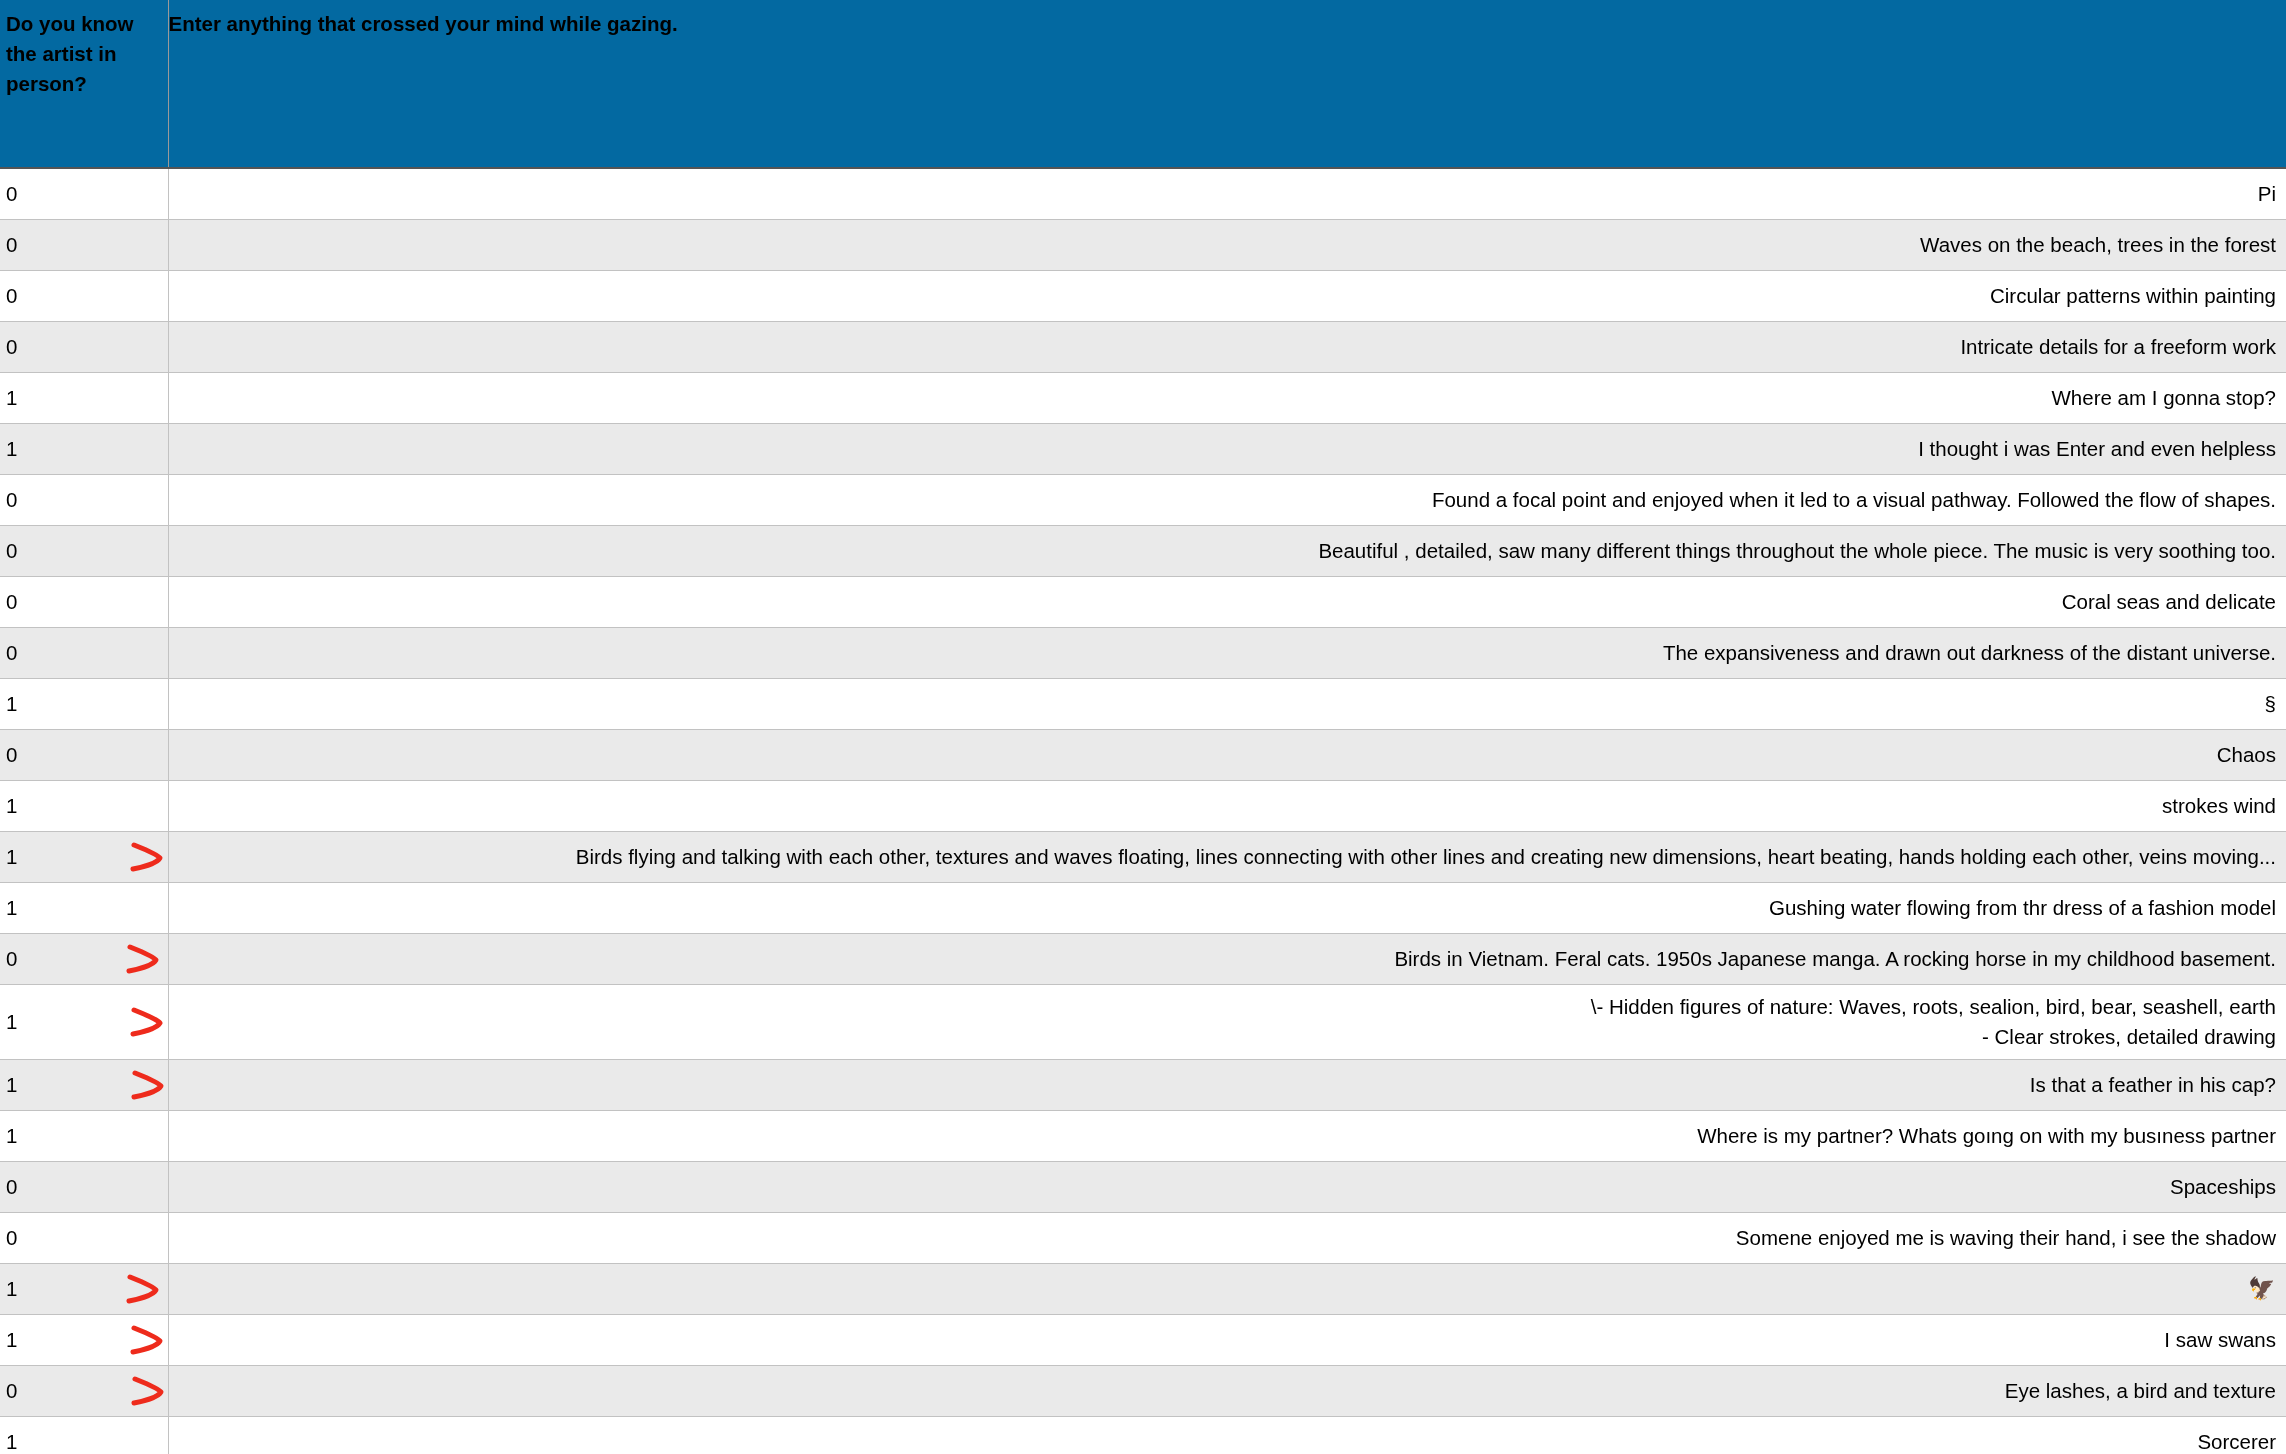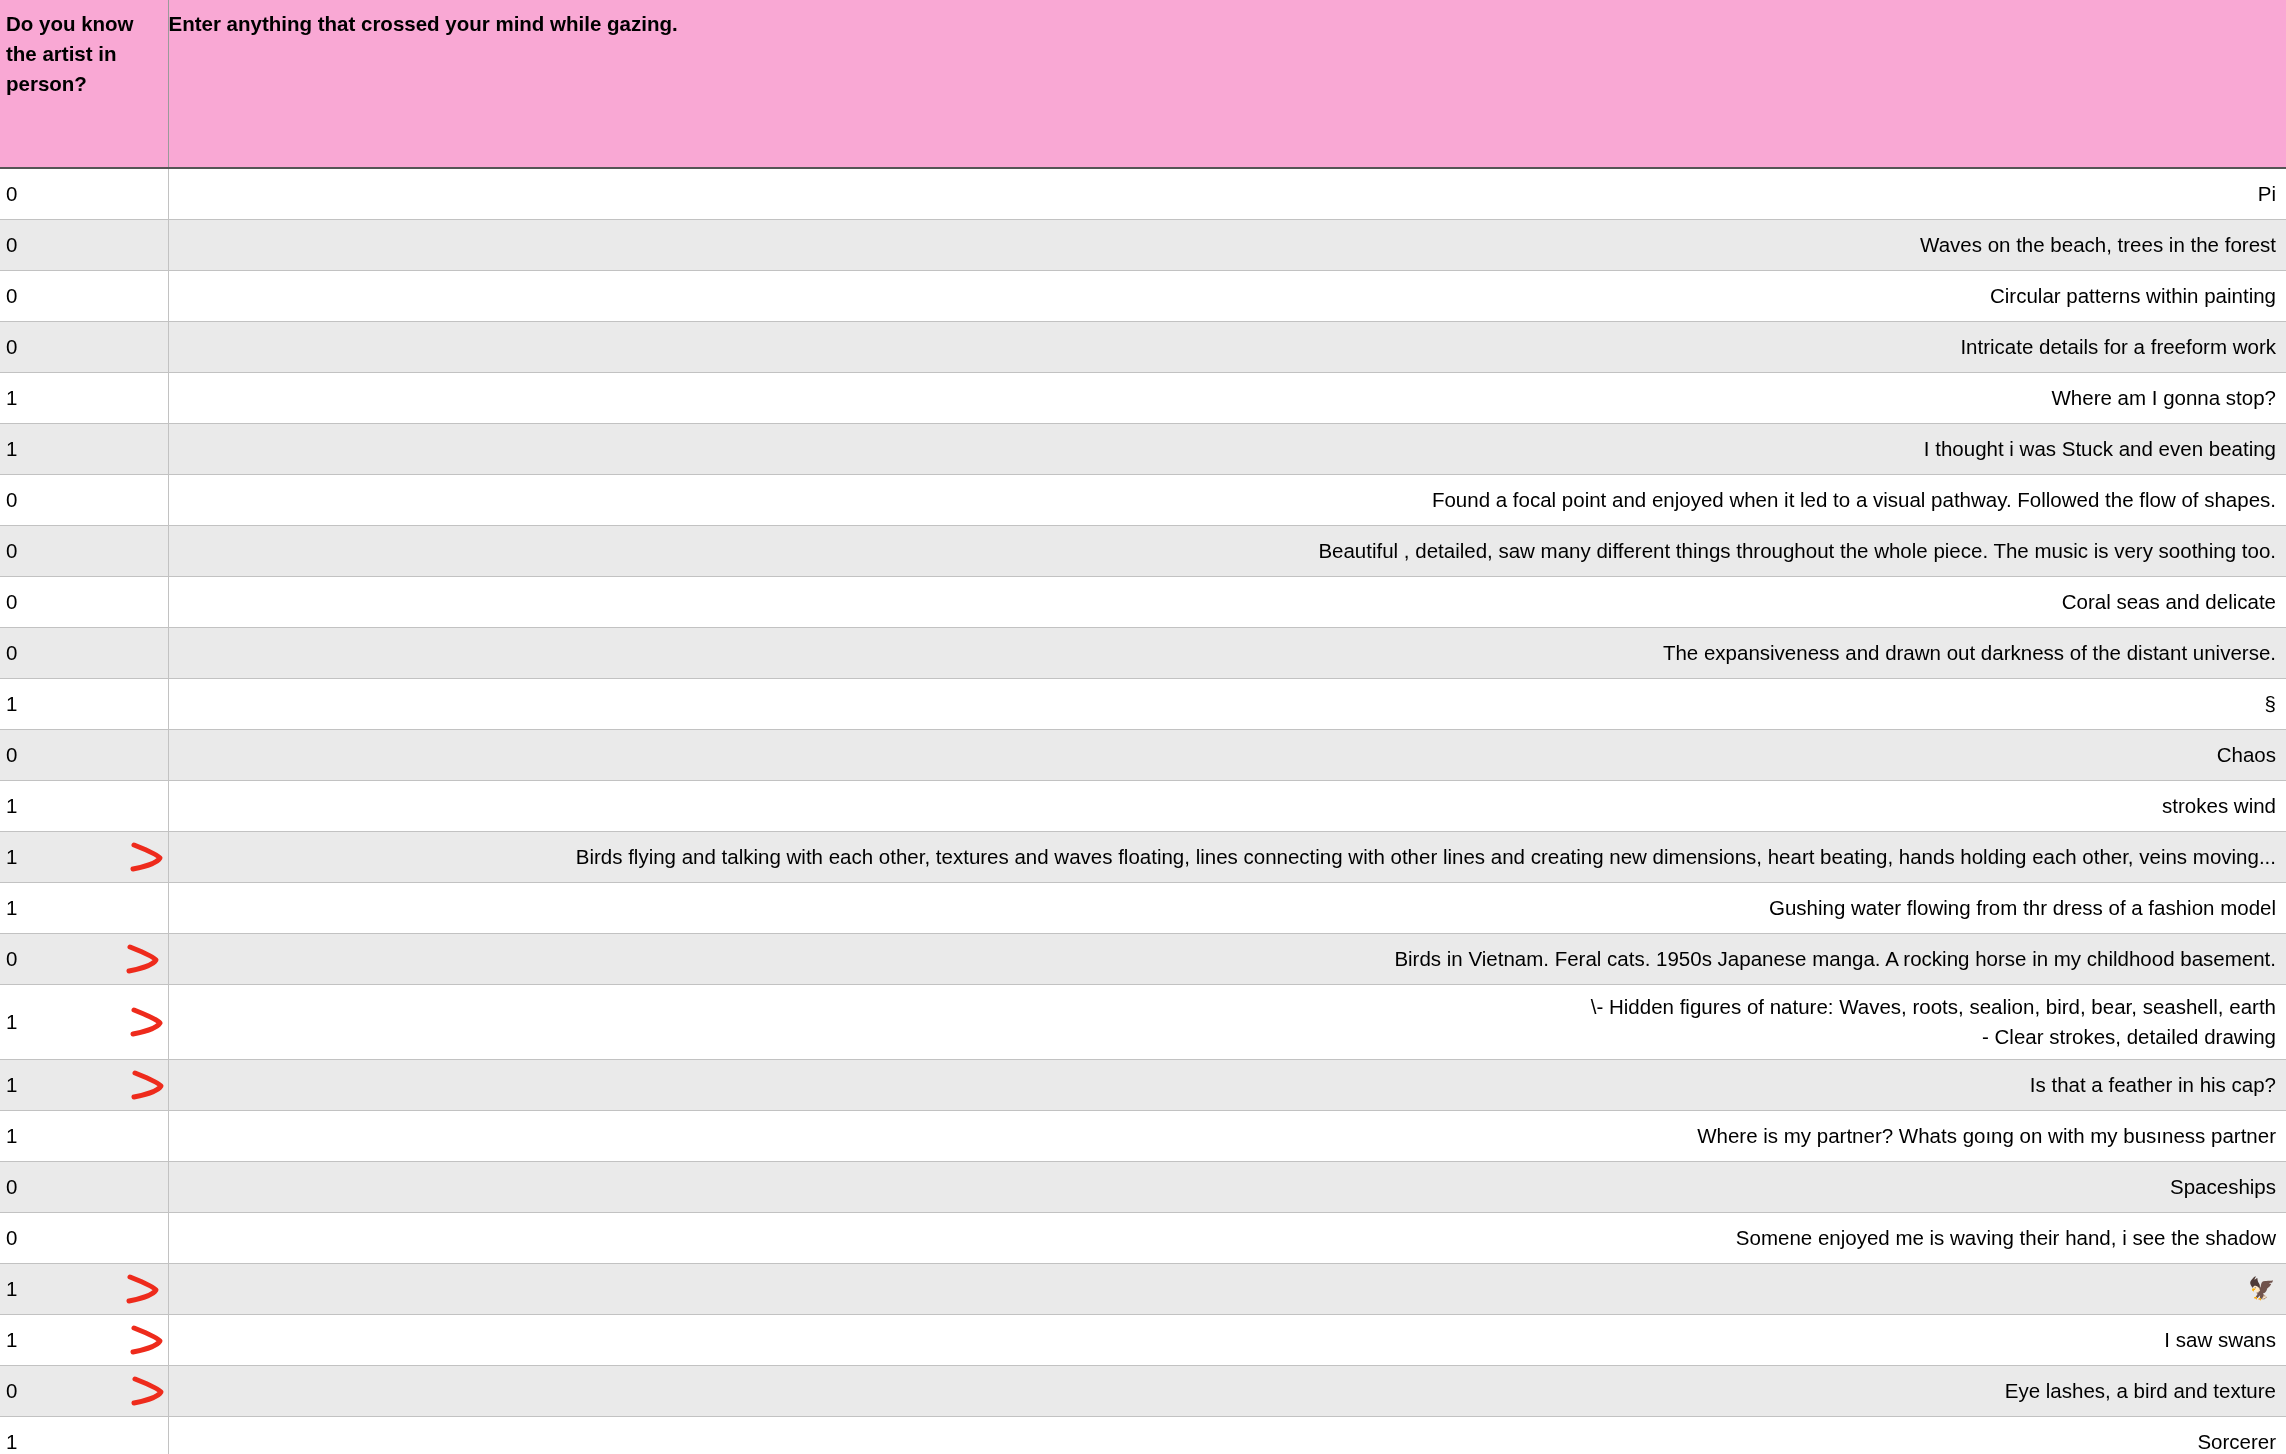--- a/index.html
+++ b/index.html
@@ -18,21 +18,21 @@
   }
   table.data-table {
     width: 2286px;
     border-collapse: collapse;
     table-layout: fixed;
   }
   col.col-know { width: 168px; }
   col.col-text { width: 2118px; }
 
   thead th {
-    background: #f9a8d4;
+    background: #0369a1;
     vertical-align: top;
     text-align: left;
     font-weight: bold;
     font-size: 20.5px;
     line-height: 1.46;
     color: #000000;
     padding: 9px 10px 9px 6px;
     height: 168px;
     border-right: 1px solid #9a9a9a;
     border-bottom: 2px solid #555555;
@@ -114,21 +114,21 @@
         <tr class="alt">
           <td class="cell-know">0</td>
           <td class="cell-text">Intricate details for a freeform work</td>
         </tr>
         <tr class="norm">
           <td class="cell-know">1</td>
           <td class="cell-text">Where am I gonna stop?</td>
         </tr>
         <tr class="alt">
           <td class="cell-know">1</td>
-          <td class="cell-text">I thought i was Stuck and even beating</td>
+          <td class="cell-text">I thought i was Enter and even helpless</td>
         </tr>
         <tr class="norm">
           <td class="cell-know">0</td>
           <td class="cell-text">Found a focal point and enjoyed when it led to a visual pathway. Followed the flow of shapes.</td>
         </tr>
         <tr class="alt">
           <td class="cell-know">0</td>
           <td class="cell-text">Beautiful , detailed, saw many different things throughout the whole piece. The music is very soothing too.</td>
         </tr>
         <tr class="norm">

